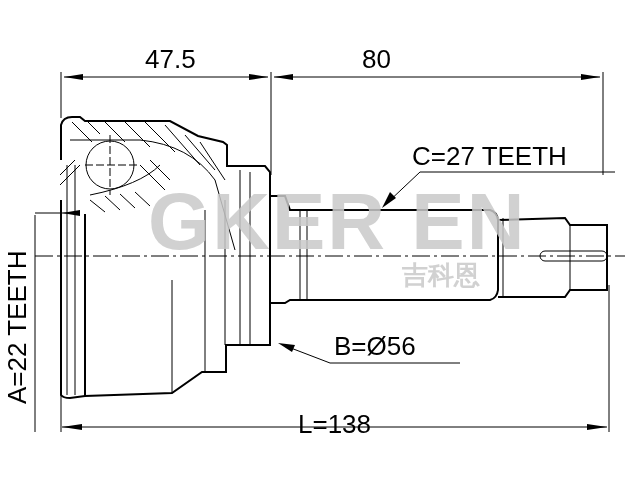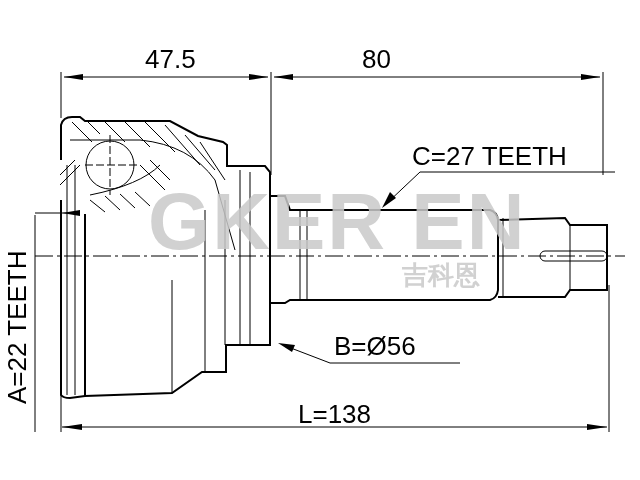--- a/index.html
+++ b/index.html
@@ -105,14 +105,14 @@
   </g>
 </svg>
 
 <div class="wm" style="left:148px;top:182px;font-size:80px;letter-spacing:2px;">GKER EN</div>
 <div class="wm" style="left:394px;top:262px;font-size:26px;margin-left:8px;">吉科恩</div>
 
 <div class="lbl" style="left:125px;top:46px;font-size:26px;margin-left:20px;">47.5</div>
 <div class="lbl" style="left:362px;top:46px;font-size:26px;">80</div>
 <div class="lbl" style="left:412px;top:143px;font-size:26px;">C=27 TEETH</div>
 <div class="lbl" style="left:334px;top:333px;font-size:26px;">B=Ø56</div>
-<div class="lbl" style="left:298px;top:401px;font-size:26px;">L=138</div>
+<div class="lbl" style="left:298px;top:411px;font-size:26px;">L=138</div>
 <div class="lbl" style="left:-68px;top:306px;font-size:26px;transform:rotate(-90deg);transform-origin:center;width:170px;">A=22 TEETH</div>
 
 </body></html>

